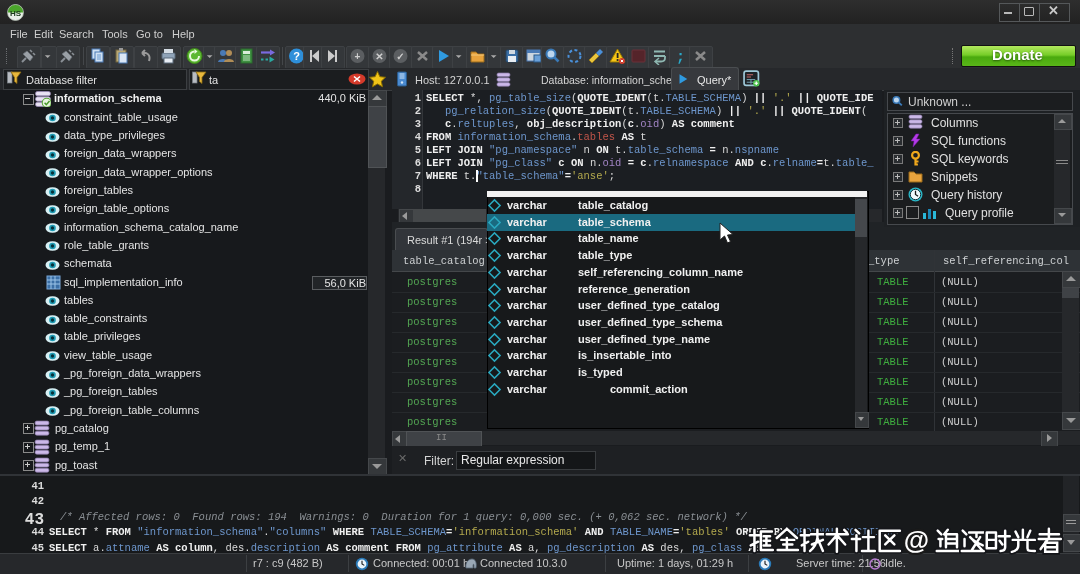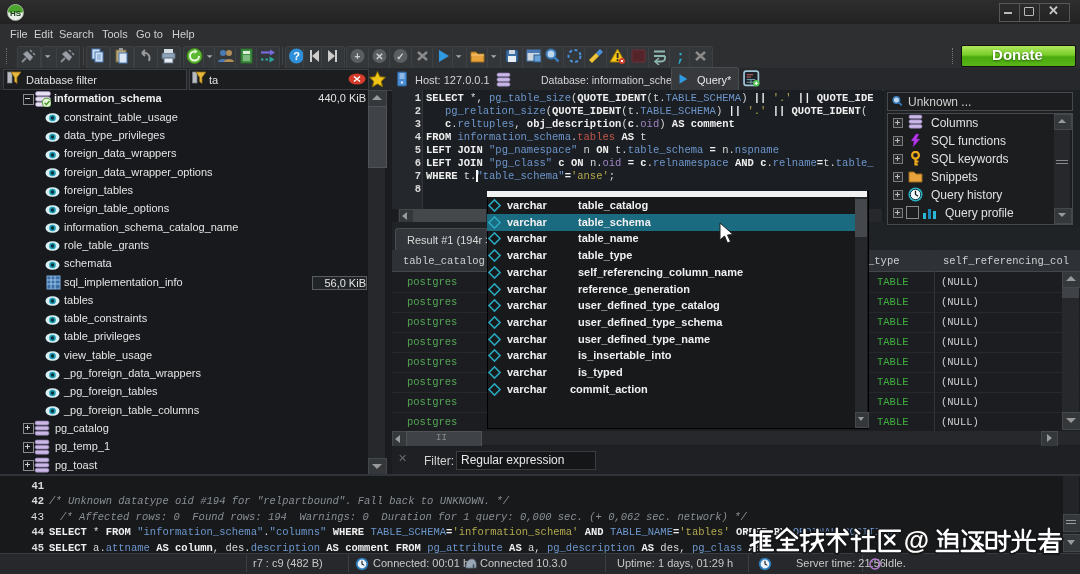--- a/index.html
+++ b/index.html
@@ -609,33 +609,32 @@
 <div class="abs" style="left:578px;top:349.3px;font-size:11px;font-weight:bold;color:#f0f0f0;">is_insertable_into</div>
 <svg class="abs" style="left:487px;top:365.0px" width="15" height="15" viewBox="0 0 16 16">
       <rect x="3.8" y="3.8" width="8.4" height="8.4" fill="none" stroke="#2aa8bf" stroke-width="1.6" transform="rotate(45 8 8)"></rect>
     </svg>
 <div class="abs" style="left:507px;top:366.0px;font-size:11px;font-weight:bold;color:#f0f0f0;">varchar</div>
 <div class="abs" style="left:578px;top:366.0px;font-size:11px;font-weight:bold;color:#f0f0f0;">is_typed</div>
 <svg class="abs" style="left:487px;top:381.7px" width="15" height="15" viewBox="0 0 16 16">
       <rect x="3.8" y="3.8" width="8.4" height="8.4" fill="none" stroke="#2aa8bf" stroke-width="1.6" transform="rotate(45 8 8)"></rect>
     </svg>
 <div class="abs" style="left:507px;top:382.7px;font-size:11px;font-weight:bold;color:#f0f0f0;">varchar</div>
-<div class="abs" style="left:570px;top:382.7px;font-size:11px;font-weight:bold;color:#f0f0f0;">commit_action</div>
+<div class="abs" style="left:610px;top:382.7px;font-size:11px;font-weight:bold;color:#f0f0f0;">commit_action</div>
 <div class="abs" style="left:855px;top:197px;width:12px;height:230px;background:#26282b;"></div>
 <div class="abs" style="left:855px;top:199px;width:12px;height:38px;background:#45484c;"></div>
 <div class="abs" style="left:855px;top:412px;width:12px;height:14px;background:#35383b;border:1px solid #45484b;"></div>
 <div class="abs" style="left:858px;top:417px;width:0;height:0;border-left:3px solid transparent;border-right:3px solid transparent;border-top:4px solid #9a9a9a;"></div>
 <svg class="abs" style="left:718px;top:222px" width="20" height="24" viewBox="0 0 20 24">
       <path d="M2 1 L2 18 L6.5 14 L9.5 21 L12.5 19.5 L9.5 13 L15 12.5 Z" fill="#ffffff" stroke="#222" stroke-width="1"></path>
     </svg>
 <div class="abs" style="left:0;top:474px;width:1080px;height:79px;background:#17191b;border-top:2px solid #303337;"></div>
 <div class="abs mono" style="left:18px;top:480px;width:26px;text-align:right;font-size:10.5px;font-weight:bold;color:#dddddd;">41</div>
 <div class="abs mono" style="left:18px;top:495px;width:26px;text-align:right;font-size:10.5px;font-weight:bold;color:#dddddd;">42</div>
-<div class="abs mono" style="left:49px;top:495px;font-size:10.5px;white-space:pre;"><span class="cm">/* Unknown datatype oid #194 for "relpartbound". Fall back to UNKNOWN. */</span></div>
-<div class="abs mono" style="left:18px;top:511px;width:26px;text-align:right;font-size:11px;font-weight:normal;color:#dddddd;">43</div>
+<div class="abs mono" style="left:18px;top:511px;width:26px;text-align:right;font-size:16px;font-weight:bold;color:#dddddd;">43</div>
 <div class="abs mono" style="left:60px;top:511px;font-size:10.5px;white-space:pre;"><span class="cm">/* Affected rows: 0  Found rows: 194  Warnings: 0  Duration for 1 query: 0,000 sec. (+ 0,062 sec. network) */</span></div>
 <div class="abs mono" style="left:18px;top:526px;width:26px;text-align:right;font-size:10.5px;font-weight:bold;color:#dddddd;">44</div>
 <div class="abs mono" style="left:49px;top:526px;font-size:10.5px;white-space:pre;"><span class="kw">SELECT</span><span class="pl"> * </span><span class="kw">FROM</span><span class="pl"> </span><span class="id">"information_schema"</span><span class="pl">.</span><span class="id">"columns"</span><span class="pl"> </span><span class="kw">WHERE</span><span class="pl"> </span><span class="id">TABLE_SCHEMA</span><span class="kw">=</span><span class="st">'information_schema'</span><span class="pl"> </span><span class="kw">AND</span><span class="pl"> </span><span class="id">TABLE_NAME</span><span class="kw">=</span><span class="st">'tables'</span><span class="pl"> </span><span class="kw">ORDER BY</span><span class="pl"> </span><span class="id">ORDINAL_POSITION</span><span class="pl">;</span></div>
 <div class="abs mono" style="left:18px;top:542px;width:26px;text-align:right;font-size:10.5px;font-weight:bold;color:#dddddd;">45</div>
 <div class="abs mono" style="left:49px;top:542px;font-size:10.5px;white-space:pre;"><span class="kw">SELECT</span><span class="pl"> a.</span><span class="id">attname</span><span class="pl"> </span><span class="kw">AS column</span><span class="pl">, des.</span><span class="id">description</span><span class="pl"> </span><span class="kw">AS comment</span><span class="pl"> </span><span class="kw">FROM</span><span class="pl"> </span><span class="id">pg_attribute</span><span class="pl"> </span><span class="kw">AS</span><span class="pl"> a, </span><span class="id">pg_description</span><span class="pl"> </span><span class="kw">AS</span><span class="pl"> des, </span><span class="id">pg_class</span><span class="pl"> </span><span class="kw">AS</span></div>
 <div class="abs" style="left:1063px;top:476px;width:16px;height:77px;background:#222427;"></div>
 <div class="abs" style="left:1063px;top:514px;width:16px;height:16px;background:#35383b;border:1px solid #45484b;"></div>
 <div class="abs" style="left:1066px;top:520px;width:10px;height:1px;background:#9a9a9a;"></div>
 <div class="abs" style="left:1066px;top:523px;width:10px;height:1px;background:#9a9a9a;"></div>
 <div class="abs" style="left:1063px;top:534px;width:16px;height:16px;background:#35383b;border:1px solid #45484b;"></div>

